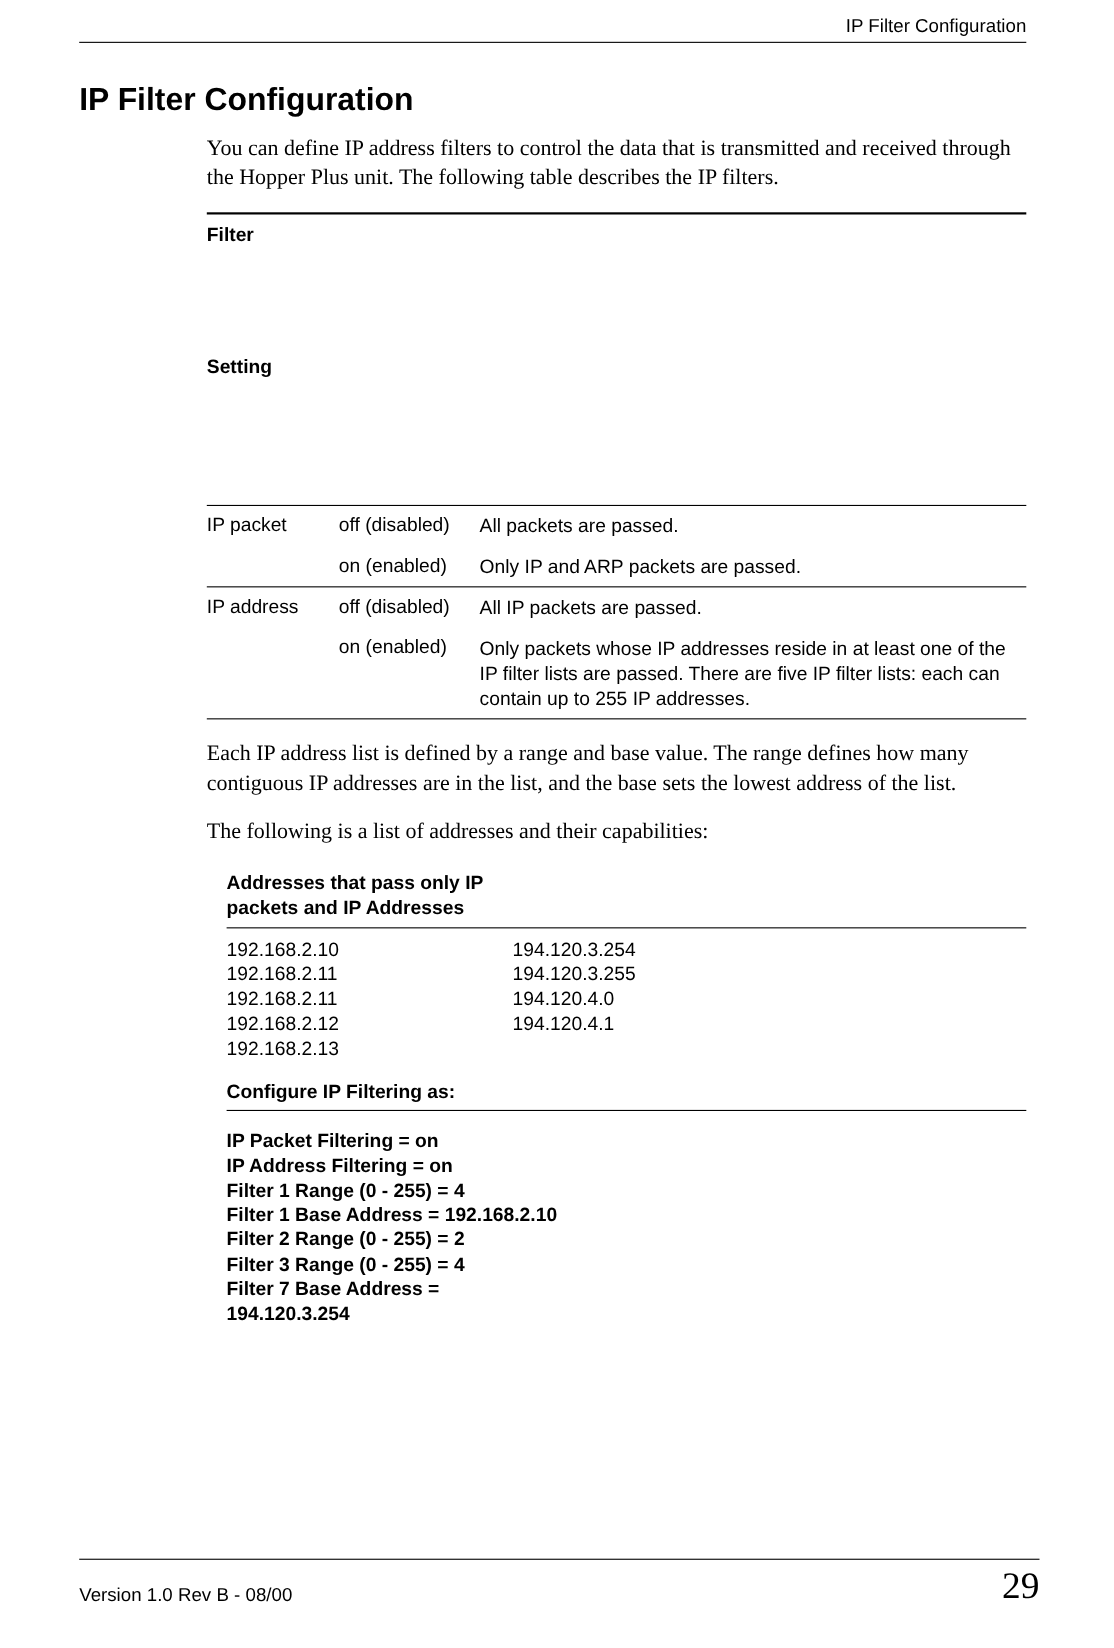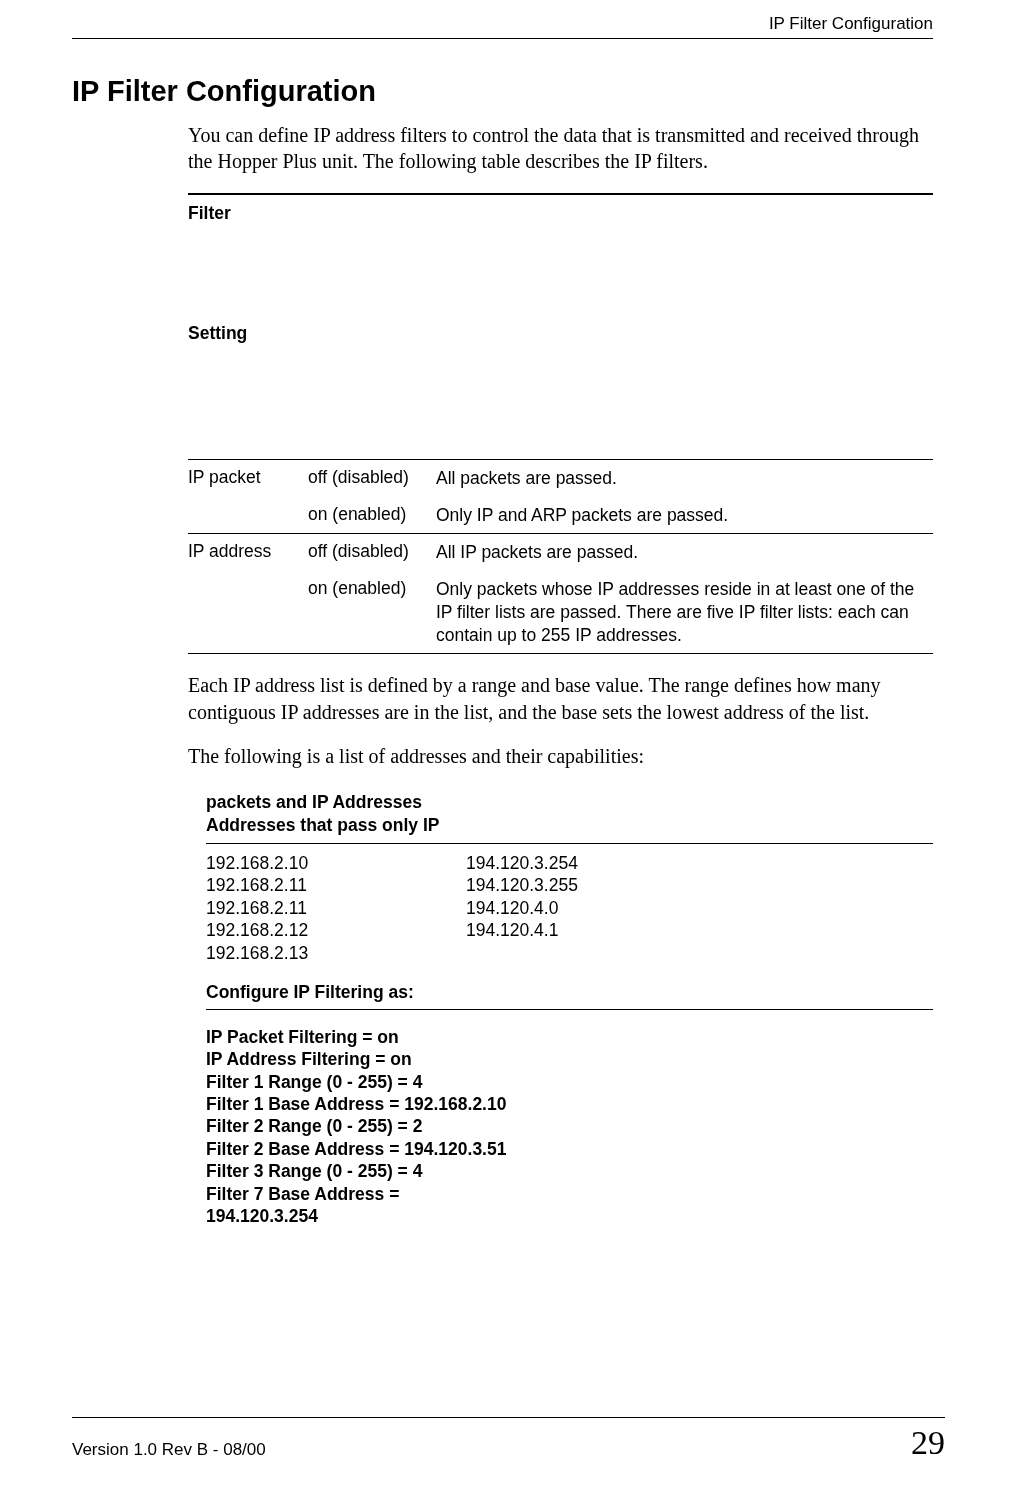--- a/index.html
+++ b/index.html
@@ -161,22 +161,22 @@
         <div class="col-setting">on (enabled)</div>
         <div class="col-desc">Only packets whose IP addresses reside in at least one of the IP filter lists are passed. There are five IP filter lists: each can contain up to 255 IP addresses.</div>
       </div>
     </div>
 
     <p class="para">Each IP address list is defined by a range and base value. The range defines how many contiguous IP addresses are in the list, and the base sets the lowest address of the list.</p>
     <p class="para" style="margin-bottom:6px">The following is a list of addresses and their capabilities:</p>
 
     <div class="addr-block">
       <div class="addr-head">
+        <div>Addresses that pass only IP</div>
         <div>packets and IP Addresses</div>
-        <div>Addresses that pass only IP</div>
       </div>
       <div class="addr-cols">
         <div class="addr-col1">
           <div class="addr-line">192.168.2.10</div>
           <div class="addr-line">192.168.2.11</div>
           <div class="addr-line">192.168.2.11</div>
           <div class="addr-line">192.168.2.12</div>
           <div class="addr-line">192.168.2.13</div>
         </div>
         <div class="addr-col3">
@@ -187,21 +187,20 @@
         </div>
       </div>
 
       <div class="cfg-head">Configure IP Filtering as:</div>
       <div>
         <div class="cfg-line">IP Packet Filtering = on</div>
         <div class="cfg-line">IP Address Filtering = on</div>
         <div class="cfg-line">Filter 1 Range (0 - 255) = 4</div>
         <div class="cfg-line">Filter 1 Base Address = 192.168.2.10</div>
         <div class="cfg-line">Filter 2 Range (0 - 255) = 2</div>
-        <div class="cfg-line">Filter 2 Base Address = 194.120.3.51</div>
         <div class="cfg-line">Filter 3 Range (0 - 255) = 4</div>
         <div class="cfg-line">Filter 7 Base Address =</div>
         <div class="cfg-line">194.120.3.254</div>
       </div>
     </div>
 
   </div>
 
 </div>
 

